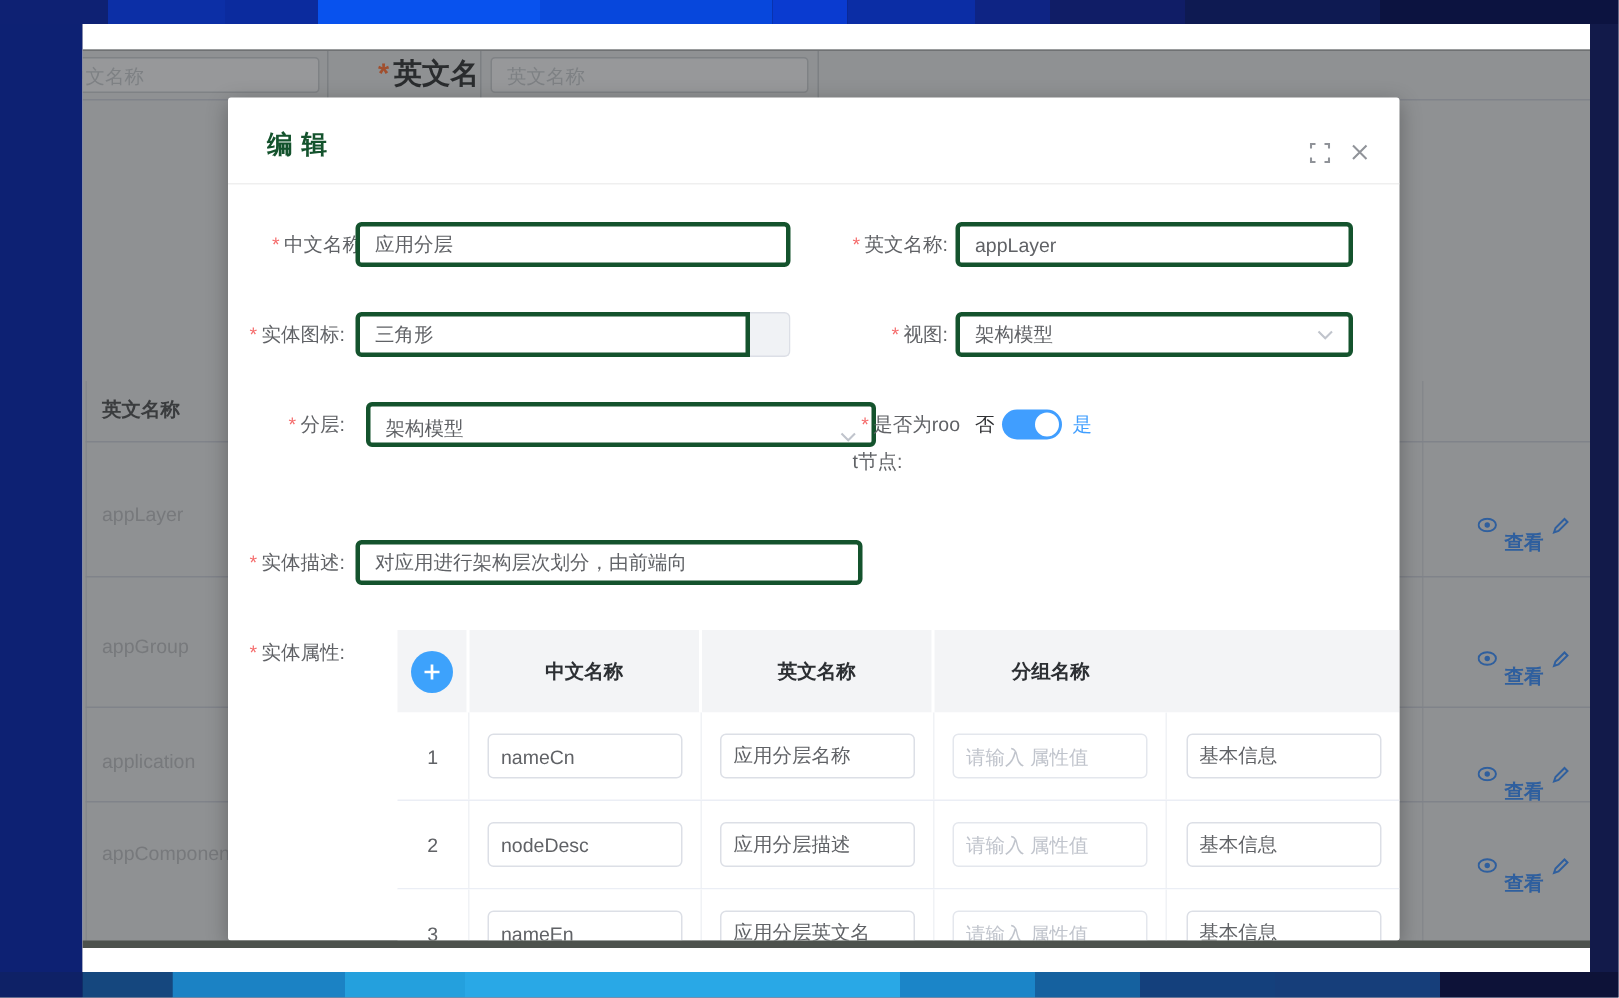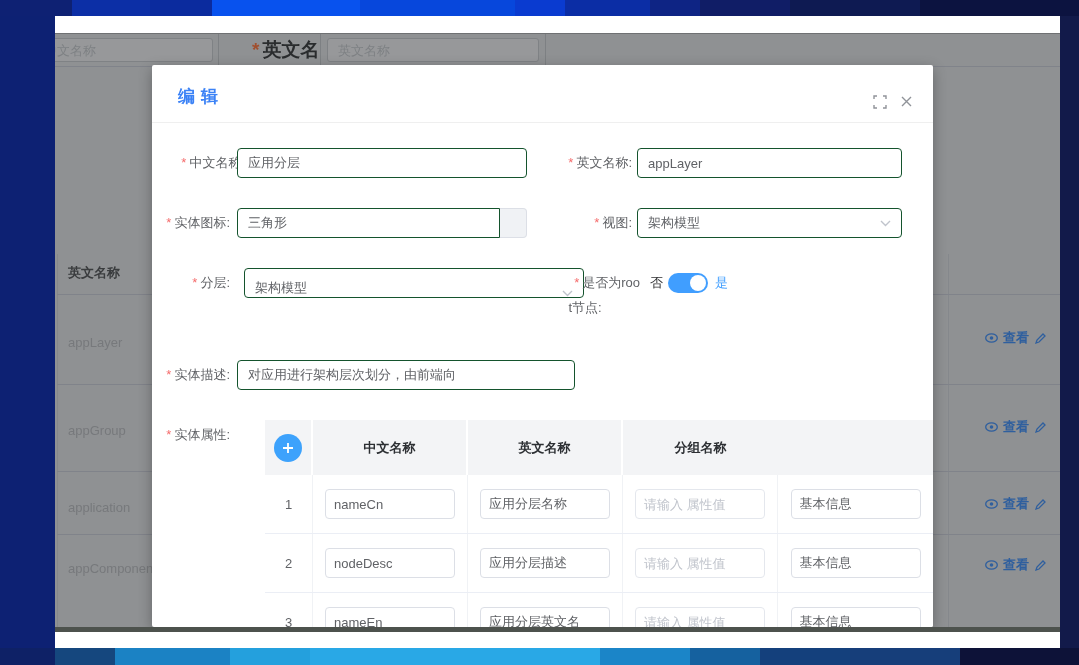--- a/index.html
+++ b/index.html
@@ -32,33 +32,33 @@
     position:absolute;height:24px;background:#97989a;border:1px solid #7f8285;border-radius:3px;
     font-size:13px;color:#7e8184;padding:0 10px;box-sizing:border-box;
     font-family:"Liberation Sans","DejaVu Sans",sans-serif;outline:none;
   }
   .bg-input::placeholder{color:#7e8184;opacity:1;}
   .bg-label{position:absolute;font-size:19px;font-weight:bold;color:#2a2c2e;line-height:24px;white-space:nowrap;}
   .bg-star{color:#a14f2e;margin-right:3px;font-weight:bold;}
   .bg-th{position:absolute;font-size:13px;font-weight:bold;color:#3a3c3e;}
   .bg-cell{position:absolute;font-size:13px;color:#77797c;}
   .bg-actions{position:absolute;display:flex;align-items:center;gap:5px;color:#2f5f9e;white-space:nowrap;}
-  .bg-actions .view-txt{font-size:13px;font-weight:bold;color:#2f5f9e;}
+  .bg-actions .view-txt{font-size:13px;font-weight:bold;color:#2f5f9e;margin-top:24px;}
 
   
   #modal{
     left:97px;top:49px;width:781px;height:562px;background:#ffffff;z-index:10;
     box-shadow:0 4px 14px rgba(0,0,0,0.3);overflow:hidden;border-radius:2px;
   }
-  .m-title{position:absolute;left:26px;top:20px;font-size:17px;font-weight:bold;color:#3b82f6;letter-spacing:6px;}
+  .m-title{position:absolute;left:26px;top:20px;font-size:17px;font-weight:bold;color:#14532d;letter-spacing:6px;}
   .m-divider{position:absolute;left:0;top:57px;width:781px;height:1px;background:#efefef;}
   .m-label{position:absolute;text-align:right;font-size:13px;color:#606266;line-height:30px;white-space:nowrap;}
   .req{color:#f56c6c;margin-right:3px;}
   .m-input,.m-select{
-    position:absolute;height:30px;background:#fff;border:1px solid #14532d;border-radius:4px;
+    position:absolute;height:30px;background:#fff;border:3px solid #14532d;border-radius:4px;
     font-size:13px;color:#606266;padding:0 10px;box-sizing:border-box;outline:none;
     font-family:"Liberation Sans","DejaVu Sans",sans-serif;
   }
   .m-input::placeholder{color:#c0c4cc;opacity:1;}
   .m-select{display:flex;align-items:center;justify-content:space-between;cursor:pointer;}
   .m-addon{position:absolute;width:27px;height:30px;background:#f0f2f5;border:1px solid #dcdfe6;border-left:none;border-radius:0 4px 4px 0;box-sizing:border-box;}
   .toggle-txt{position:absolute;font-size:13px;line-height:30px;color:#303133;}
   .toggle-yes{color:#409eff;}
   .switch{position:absolute;width:40px;height:20px;background:#409eff;border-radius:10px;cursor:pointer;}
   .switch .knob{position:absolute;right:2px;top:2px;width:16px;height:16px;background:#fff;border-radius:50%;}

